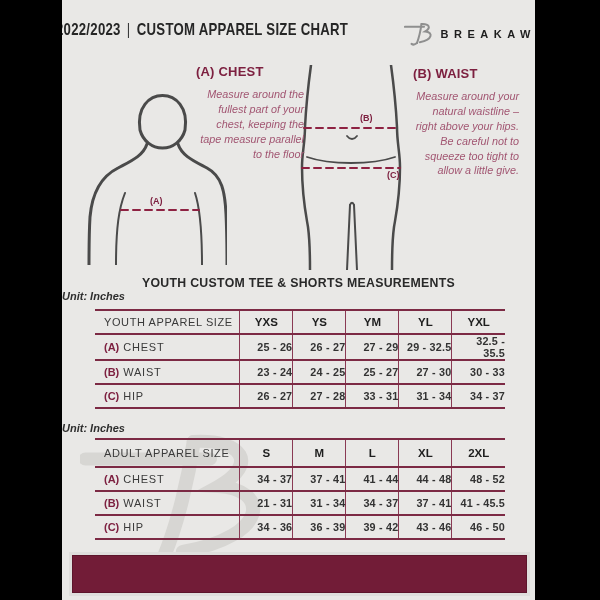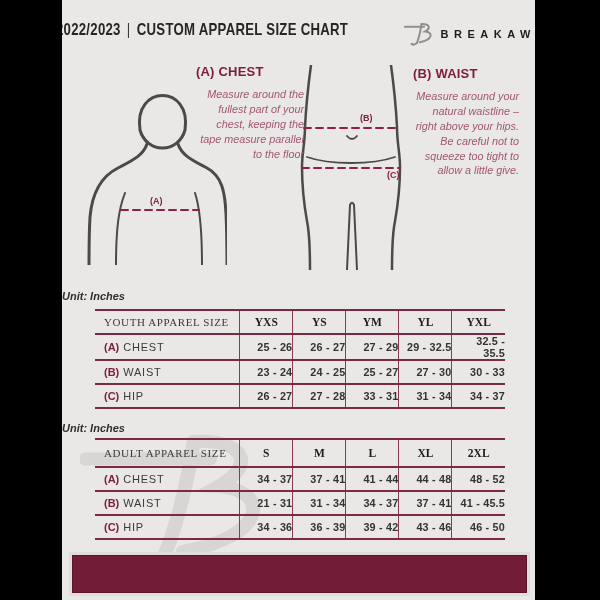--- a/index.html
+++ b/index.html
@@ -28,21 +28,21 @@
              color:#292929;letter-spacing:.3px;}
   .sec-unit{position:absolute;width:100%;text-align:left;font-size:11px;font-style:italic;
             font-weight:600;color:#2e2e2e;}
 
   
   .tblwrap{position:absolute;left:33px;width:410px;z-index:2;}
   table{width:100%;border-collapse:collapse;table-layout:fixed;}
   th,td{border-top:2px solid #7c2a44;border-bottom:2px solid #7c2a44;padding:0;}
   th:not(:first-child),td:not(:first-child){border-left:1.5px solid #8a3a54;}
   th:first-child,td:first-child{width:33%;}
-  th{height:22px;font-size:11.5px;font-weight:700;color:#1e1e1e;text-align:center;font-family:Liberation Serif, serif;}
+  th{height:22px;font-size:11.5px;font-weight:700;color:#1e1e1e;text-align:center;}
   .adult th{height:26px;}
   th.sizelab{text-align:left;padding-left:9px;font-weight:400;font-size:11px;letter-spacing:.6px;color:#3a3a3a;}
   td{height:22px;font-size:10.8px;font-weight:600;color:#333;text-align:right;letter-spacing:.2px;}
   td.rowlab{text-align:left;padding-left:9px;font-weight:400;letter-spacing:.8px;color:#3a3a3a;font-size:11px;}
   .prefix{font-weight:800;color:#7d2040;letter-spacing:0;}
 
   .watermark{position:absolute;left:18px;top:424px;z-index:0;}
 
   .footer-bar{position:absolute;left:10px;top:555px;width:453px;height:36px;background:#721c37;
               border:1px solid #5d142b;box-shadow:0 0 0 3px #dfdedc;z-index:2;}
@@ -100,20 +100,21 @@
   <div class="mblock" style="left:351px;top:168px;width:110px">
   </div>
 
   <svg class="watermark" width="195" height="150" viewBox="0 0 36 30" preserveAspectRatio="none" fill="none" stroke="#d7d6d3" stroke-width="2.6" stroke-linecap="round">
     <path d="M1,7 H24"></path>
     <path d="M21,3.5 C20,11 18,20 15.5,26.5"></path>
     <path d="M21,3.5 C30,3 33,8 25.5,12.5 C35,13 35,22.5 19,25.5"></path>
     <path d="M15.5,26.5 C13,28.6 10.5,28.6 9,27.5"></path>
   </svg>
 
+  <div class="sec-title" style="top:276px">YOUTH CUSTOM TEE &amp; SHORTS MEASUREMENTS</div>
   <div class="sec-unit" style="top:290px">Unit: Inches</div>
   <div class="tblwrap" style="top:309px">
     <table class="youth">
       <thead>
         <tr>
           <th class="sizelab">YOUTH APPAREL SIZE</th>
           <th>YXS</th>
           <th>YS</th>
           <th>YM</th>
           <th>YL</th>

